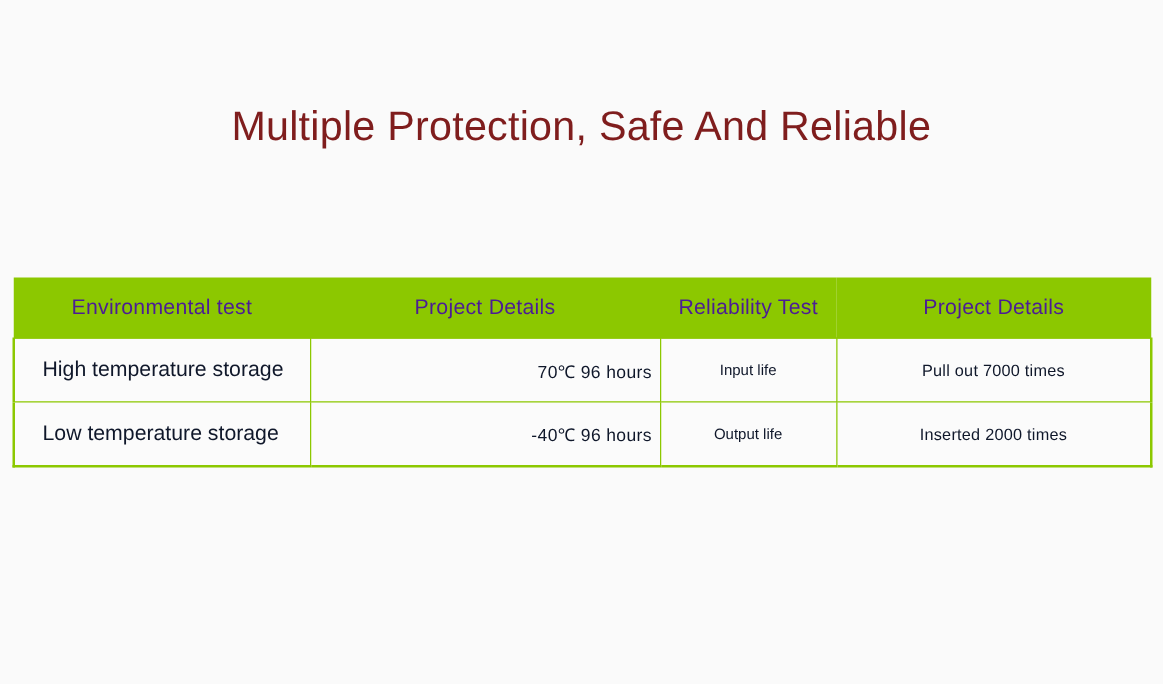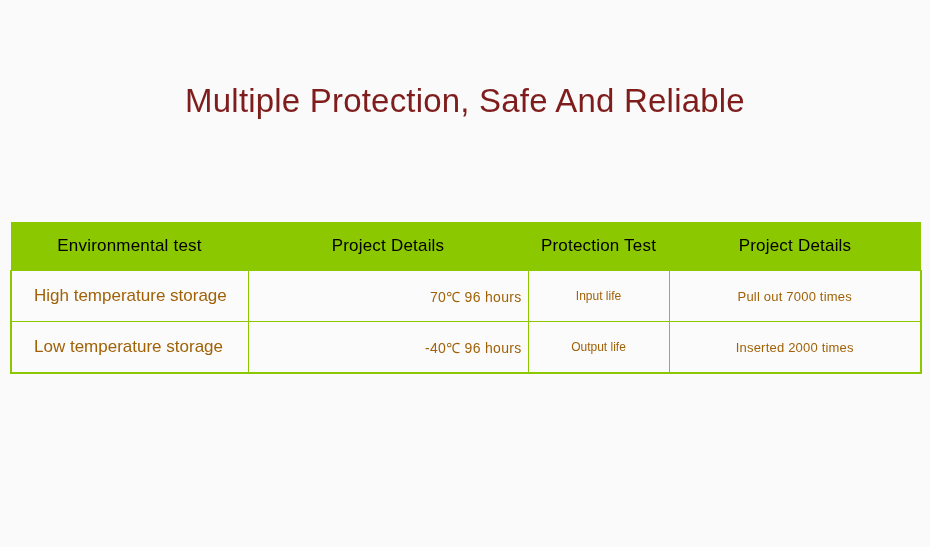--- a/index.html
+++ b/index.html
@@ -48,38 +48,38 @@
     background: #fbfbfb;
   }
 
   table.spec col.c1 { width: 237px; }
   table.spec col.c2 { width: 280px; }
   table.spec col.c3 { width: 141px; }
   table.spec col.c4 { width: 252px; }
 
   thead th {
     background: #8cc800;
-    color: #000000;
+    color: #4c1d95;
     font-weight: 400;
     font-size: 17px;
     height: 48px;
     padding: 0;
     text-align: center;
     vertical-align: middle;
     border: none;
     letter-spacing: 0.2px;
   }
 
   tbody td {
     border: 1.5px solid #8cc800;
     background: #fbfbfb;
     height: 50px;
     padding: 0 6px;
     vertical-align: middle;
-    color: #a16207;
+    color: #0f172a;
   }
 
   tbody tr td:first-child {
     border-left: 2px solid #8cc800;
   }
   tbody tr td:last-child {
     border-right: 2px solid #8cc800;
   }
   tbody tr:last-child td {
     border-bottom: 2.5px solid #8cc800;
@@ -128,21 +128,21 @@
       <colgroup>
         <col class="c1">
         <col class="c2">
         <col class="c3">
         <col class="c4">
       </colgroup>
       <thead>
         <tr>
           <th>Environmental test</th>
           <th>Project Details</th>
-          <th>Protection Test</th>
+          <th>Reliability Test</th>
           <th>Project Details</th>
         </tr>
       </thead>
       <tbody>
         <tr>
           <td class="col-name">High temperature storage</td>
           <td class="col-detail">70℃ 96 hours</td>
           <td class="col-rel">Input life</td>
           <td class="col-reldetail">Pull out 7000 times</td>
         </tr>

